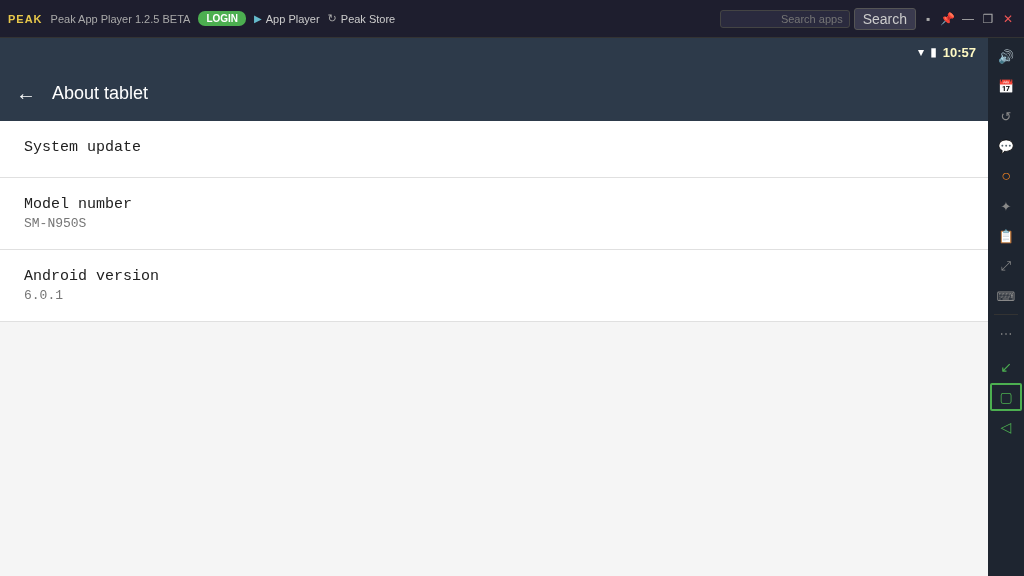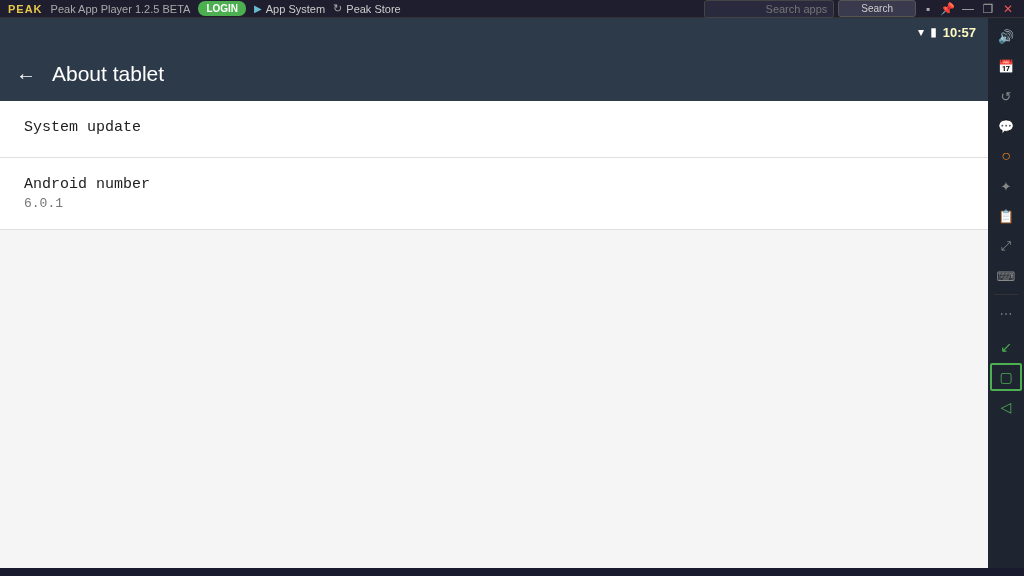--- a/index.html
+++ b/index.html
@@ -1,20 +1,20 @@
 <!DOCTYPE html>
 <html><head>
   <meta charset="utf-8">
   <style>
     * { margin: 0; padding: 0; box-sizing: border-box; }
     body { width: 1024px; height: 576px; overflow: hidden; font-family: 'Segoe UI', Arial, sans-serif; background: #1a1a2e; }
 
     
     #titlebar {
-      height: 18px;
+      height: 38px;
       background: #1e1e2e;
       display: flex;
       align-items: center;
       justify-content: space-between;
       padding: 0 8px;
       border-bottom: 1px solid #333;
     }
     #titlebar-left {
       display: flex;
       align-items: center;
@@ -63,22 +63,22 @@
       padding: 2px 6px;
       border-radius: 3px;
       width: 130px;
       outline: none;
       text-align: right;
     }
     #search-btn {
       background: #3a3a4e;
       border: 1px solid #555;
       color: #ccc;
-      font-size: 10px;
-      padding: 2px 22px;
+      font-size: 14px;
+      padding: 2px 8px;
       border-radius: 3px;
       cursor: pointer;
     }
     .win-ctrl {
       color: #aaa;
       font-size: 12px;
       cursor: pointer;
       width: 16px;
       text-align: center;
     }
@@ -123,21 +123,21 @@
     }
     #back-btn {
       color: white;
       font-size: 20px;
       cursor: pointer;
       background: none;
       border: none;
     }
     #page-title {
       color: white;
-      font-size: 21px;
+      font-size: 18px;
       font-weight: 400;
     }
 
     
     #settings-list {
       flex: 1;
       background: #f5f5f5;
       overflow-y: auto;
       font-family: Liberation Mono, monospace;
     }
@@ -189,21 +189,21 @@
 </head>
 <body>
 
 <div id="titlebar">
   <div id="titlebar-left">
     <span id="peak-logo">PEAK</span>
     <span id="app-name">Peak App Player 1.2.5 BETA</span>
     <button id="login-btn">LOGIN</button>
     <div class="titlebar-nav">
       <span class="play-icon">▶</span>
-      <span>App System</span>
+      <span>App Player</span>
     </div>
     <div class="titlebar-nav">
       <span class="refresh-icon">↻</span>
       <span>Peak Store</span>
     </div>
   </div>
   <div id="search-area">
     <input id="search-input" type="text" placeholder="Search apps" style="">
     <button id="search-btn">Search</button>
     <span class="win-ctrl">▪</span>
@@ -227,21 +227,25 @@
     <div id="android-header">
       <button id="back-btn">←</button>
       <span id="page-title">About tablet</span>
     </div>
 
     <div id="settings-list">
     <div class="settings-item">
           <div class="settings-item-title">System update</div>
         </div>
         <div class="settings-item">
-          <div class="settings-item-title">Android number</div>
+          <div class="settings-item-title">Model number</div>
+          <div class="settings-item-subtitle">SM-N950S</div>
+        </div>
+        <div class="settings-item">
+          <div class="settings-item-title">Android version</div>
           <div class="settings-item-subtitle">6.0.1</div>
         </div>
       </div>
 
   </div>
 
   <div id="right-sidebar">
   <div class="sidebar-icon">🔊</div>
       <div class="sidebar-icon">📅</div>
       <div class="sidebar-icon">↺</div>

